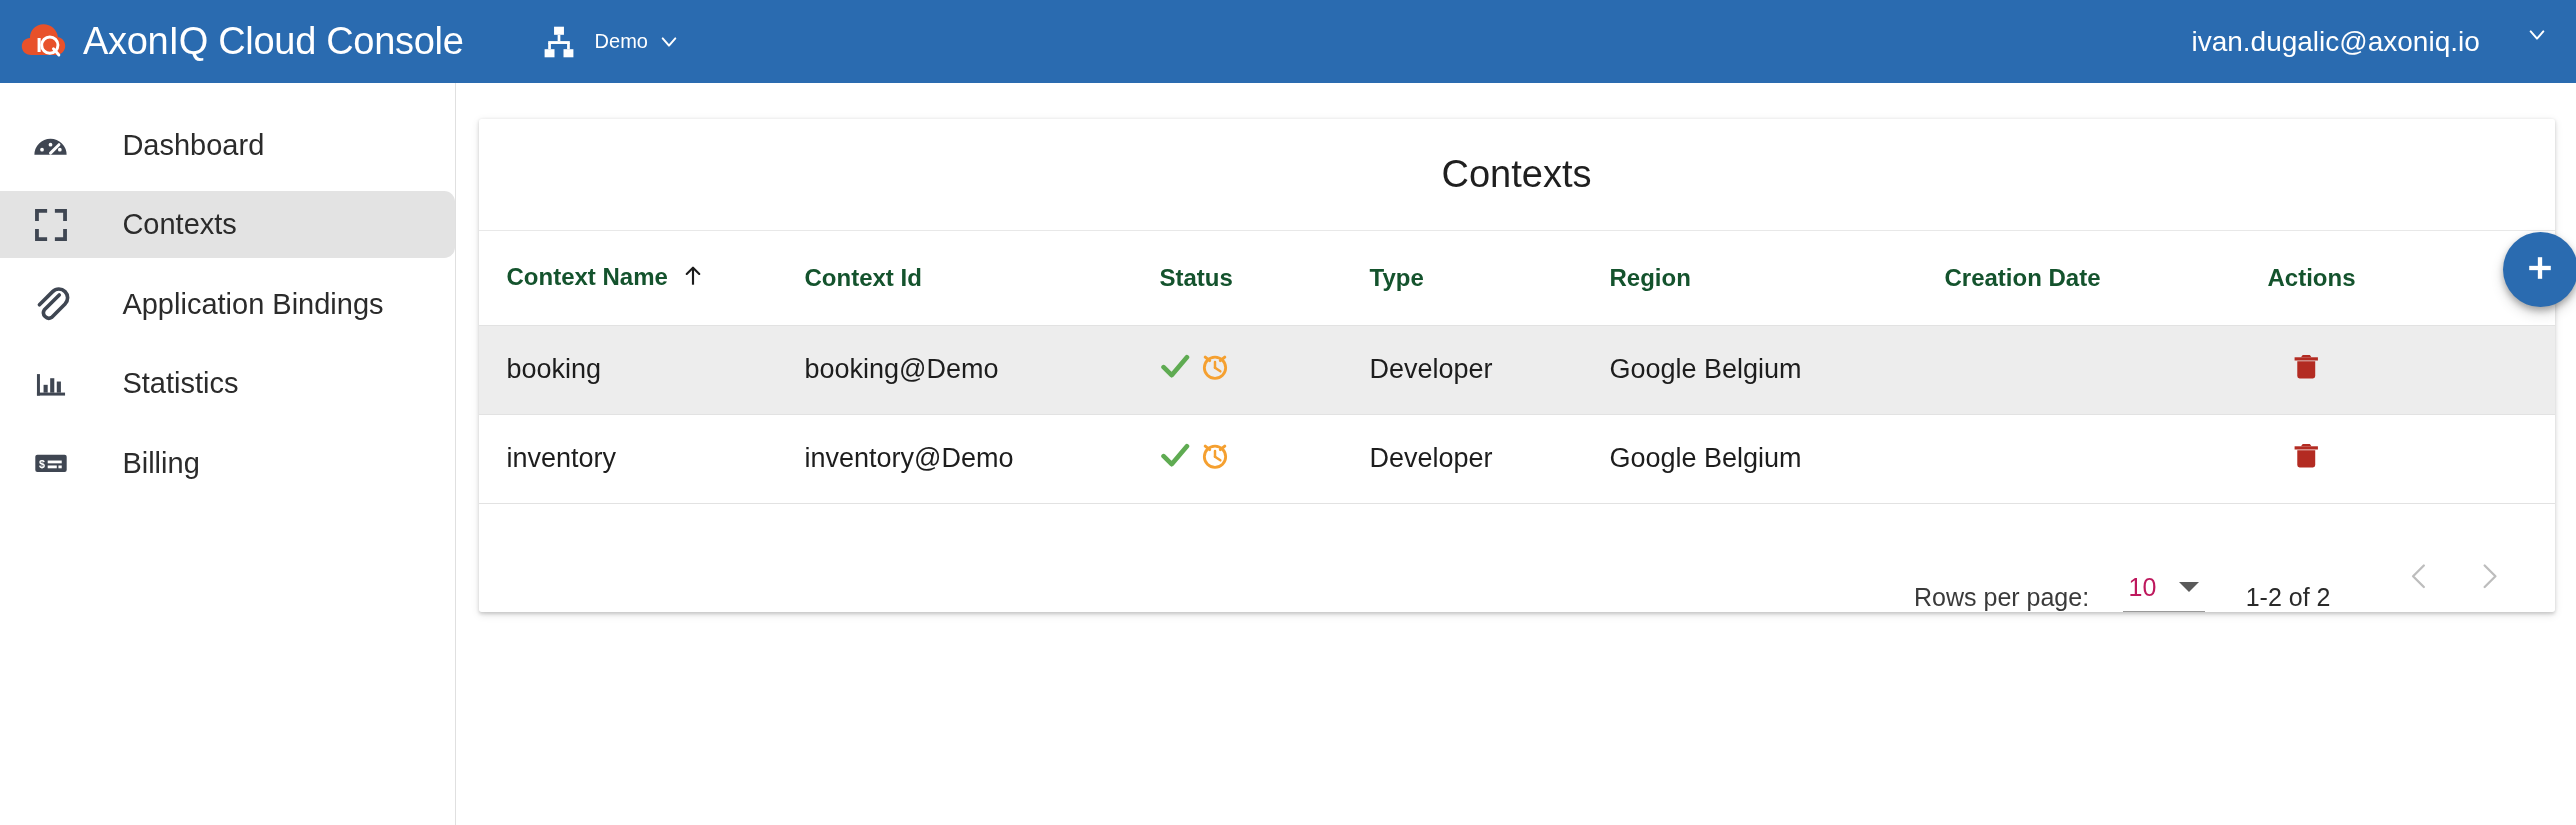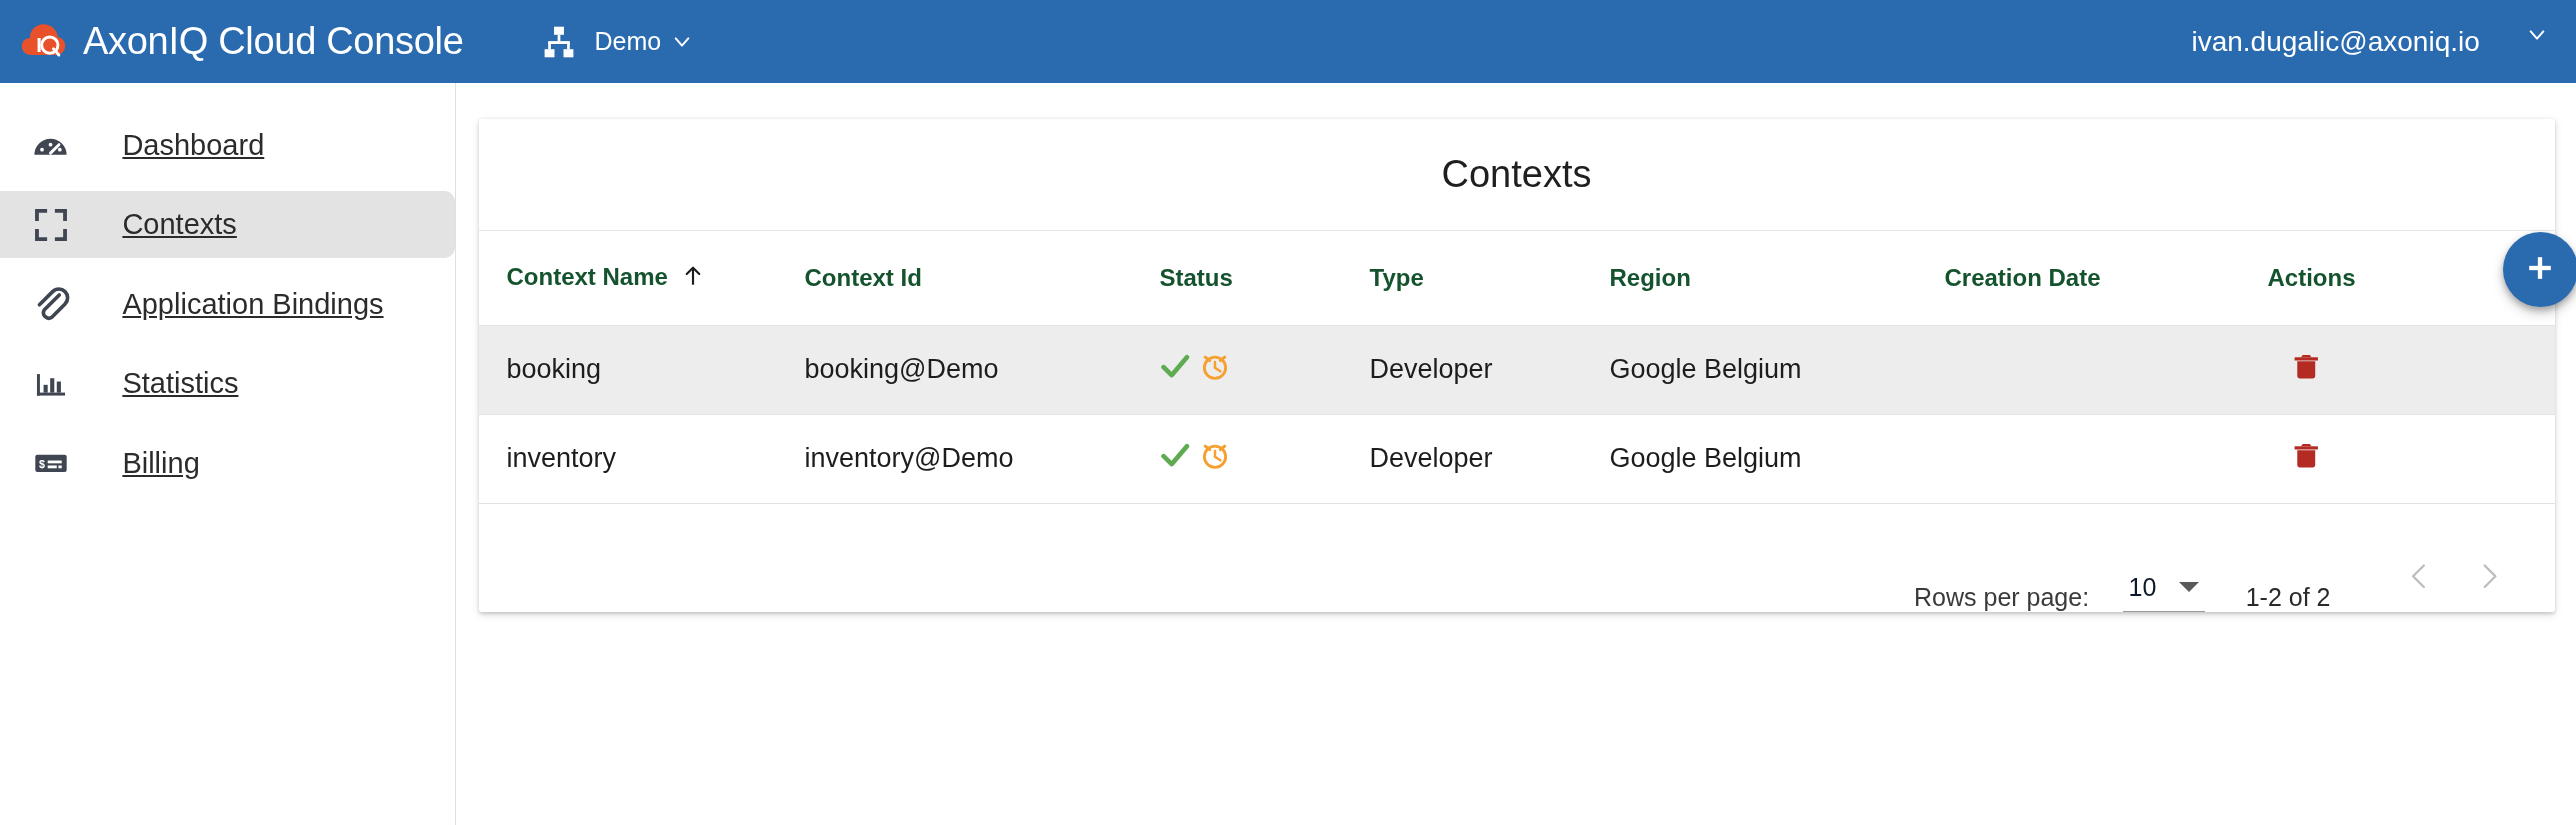--- a/index.html
+++ b/index.html
@@ -41,21 +41,21 @@
   }
   .org-switcher {
     display: flex;
     align-items: center;
     margin-left: 77px;
     cursor: pointer;
   }
   .org-icon { width: 36px; height: 36px; flex: 0 0 auto; }
   .org-label {
     color: #ffffff;
-    font-size: 25px;
+    font-size: 20px;
     margin-left: 18px;
     white-space: nowrap;
   }
   .chev {
     margin-left: 11.7px;
     width: 18px; height: 18px;
     flex: 0 0 auto;
   }
   .user-menu {
     margin-left: auto;
@@ -98,21 +98,20 @@
     display: flex;
     align-items: center;
     justify-content: center;
     margin-left: 14.4px;
   }
   .nav-label {
     font-size: 29px;
     color: #2b2b2b;
     margin-left: 51px;
     white-space: nowrap;
-    text-decoration: underline;
   }
 
   
   .content {
     position: absolute;
     top: 83px; left: 457px;
     width: 2119px;
     height: 742px;
     background: #ffffff;
   }
@@ -216,21 +215,21 @@
     margin-right: 34px;
   }
   .pg-select {
     display: flex;
     align-items: center;
     border-bottom: 1.8px solid #9a9a9a;
     padding: 2.7px 5.4px 9px 5.4px;
     cursor: pointer;
     margin-right: 41px;
   }
-  .pg-select-val { font-size: 25px; color: #0f172a; }
+  .pg-select-val { font-size: 25px; color: #be185d; }
   .pg-caret {
     width: 0; height: 0;
     border-left: 10px solid transparent;
     border-right: 10px solid transparent;
     border-top: 10.8px solid #5a5a5a;
     margin-left: 23px;
   }
   .pg-range { font-size: 25px; color: #2a2a2a; margin-right: 56px; }
   .pg-btn {
     width: 68px; height: 68px;

